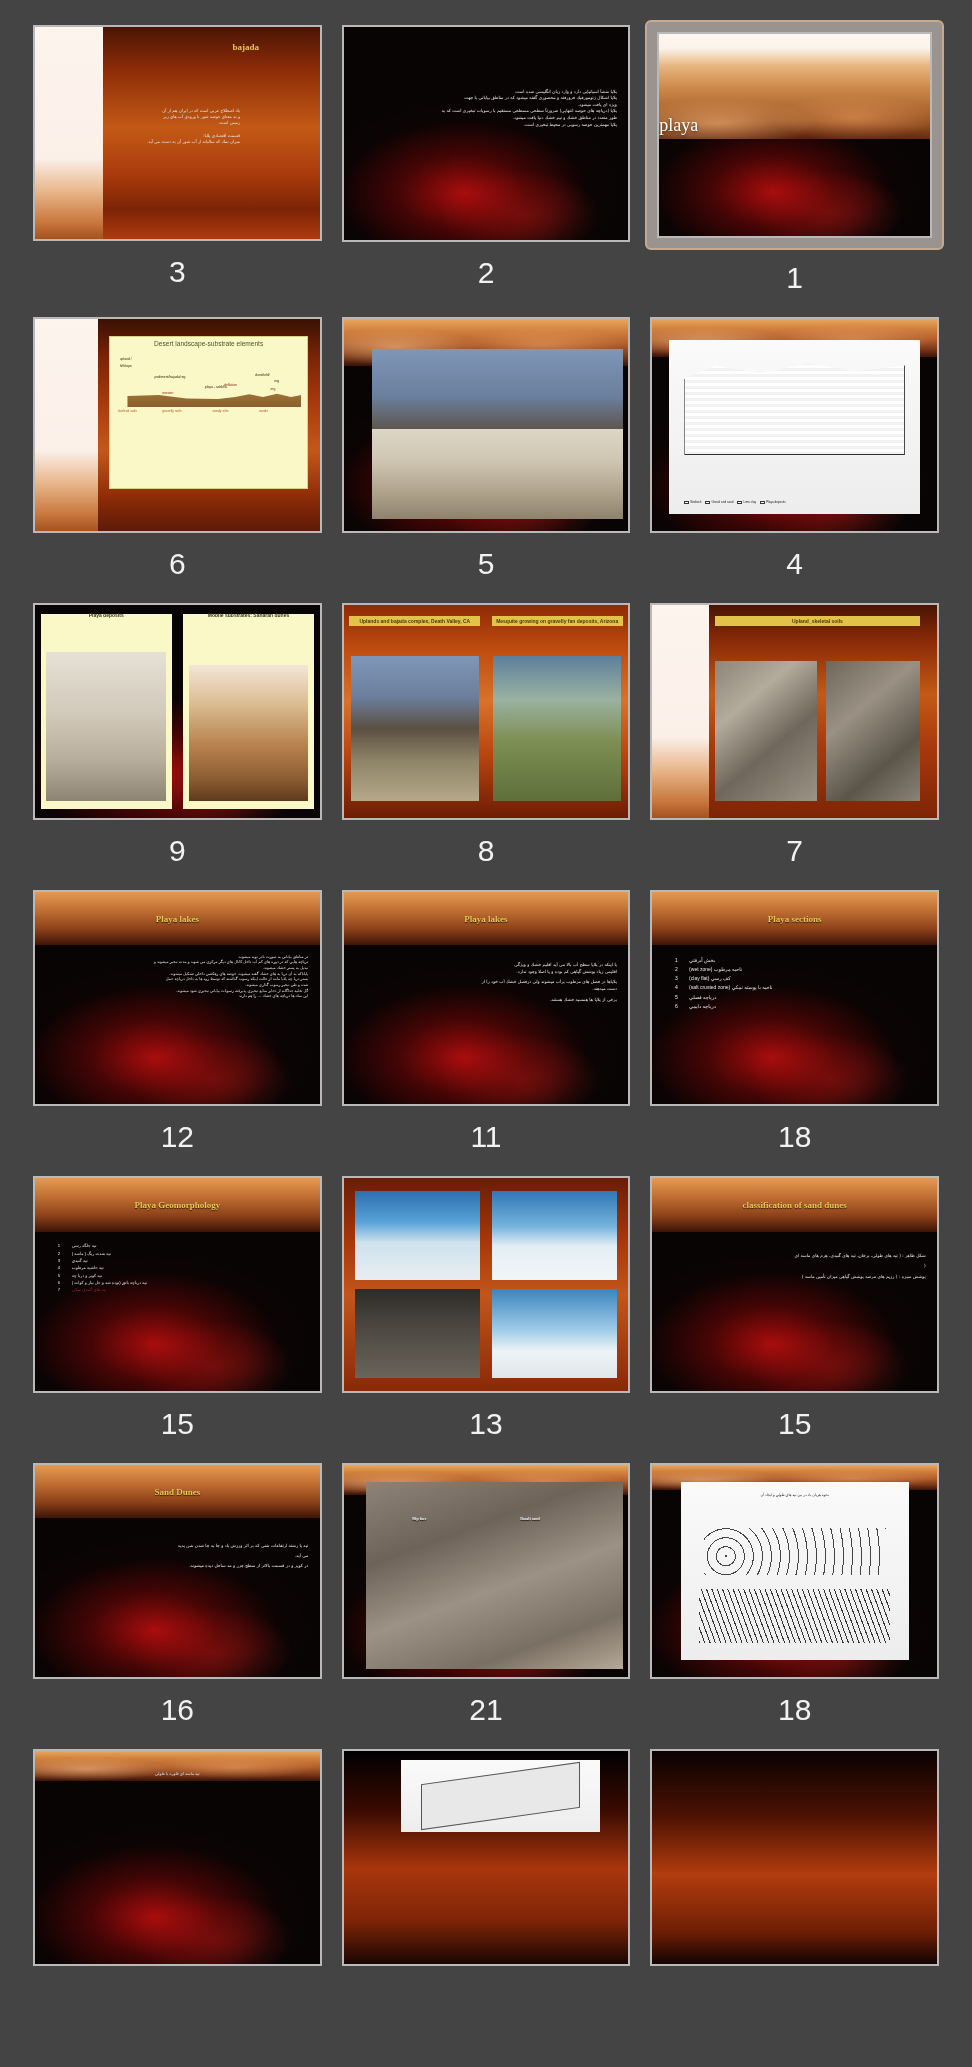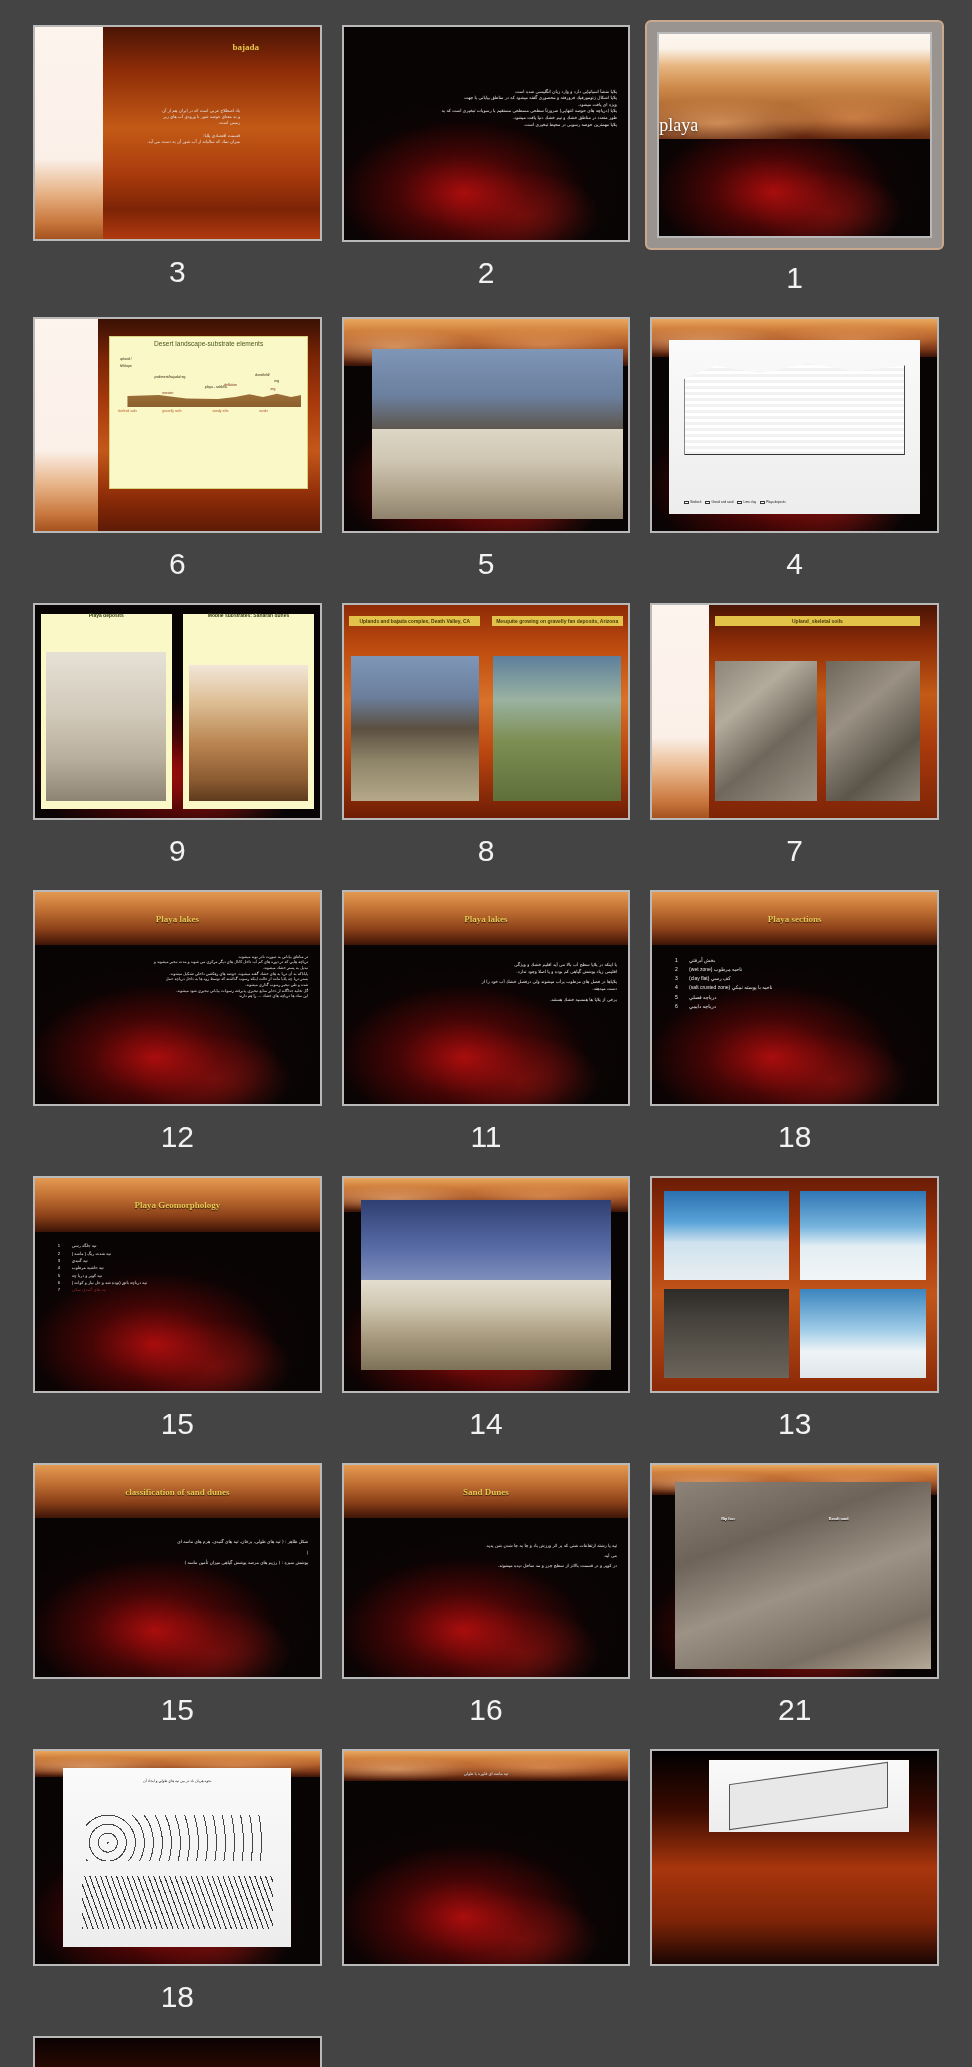--- a/index.html
+++ b/index.html
@@ -473,31 +473,20 @@
           <div class="row" style="color:#8a2a2a">
               <span class="tx">تپه هاي گنبدي نمكي</span>
               <span class="n">7</span>
             </div>
         </div>
       </div>
     </div>
     <div class="slide-num">15</div>
   </div>
 
-  <div class="cell">
-    <div class="thumb-wrap">
-      <div class="thumb">
-        <div class="bg-dark"></div>
-        <div class="bg-topband" style="height:16%"></div>
-        <div class="photo ph-sky" style="left:6%;right:6%;top:10%;bottom:10%;"></div>
-        <div class="photo" style="left:6%;right:6%;top:48%;bottom:10%;background:linear-gradient(180deg,#e4ded0 0%,#cfc6b0 30%,#a99c80 62%,#7d7258 100%);"></div>
-      </div>
-    </div>
-    <div class="slide-num">14</div>
-  </div>
 
   <div class="cell">
     <div class="thumb-wrap">
       <div class="thumb">
         <div class="bg-sebkh" style="left:0;background:linear-gradient(180deg,#6a1c05 0%,#a8380b 30%,#c2561a 55%,#8a2807 100%);"></div>
         <div class="photo ph-blue" style="left:4%;width:44%;top:6%;height:42%;"></div>
         <div class="photo ph-blue" style="right:4%;width:44%;top:6%;height:42%;background:linear-gradient(180deg,#2f76b5 0%,#76b4dd 40%,#e3eef3 62%,#f2f5f6 100%);"></div>
         <div class="photo ph-dark" style="left:4%;width:44%;top:52%;height:42%;"></div>
         <div class="photo ph-blue" style="right:4%;width:44%;top:52%;height:42%;background:linear-gradient(180deg,#3b85bf 0%,#9ccae6 45%,#edf3f6 70%,#dfe6e8 100%);"></div>
       </div>

